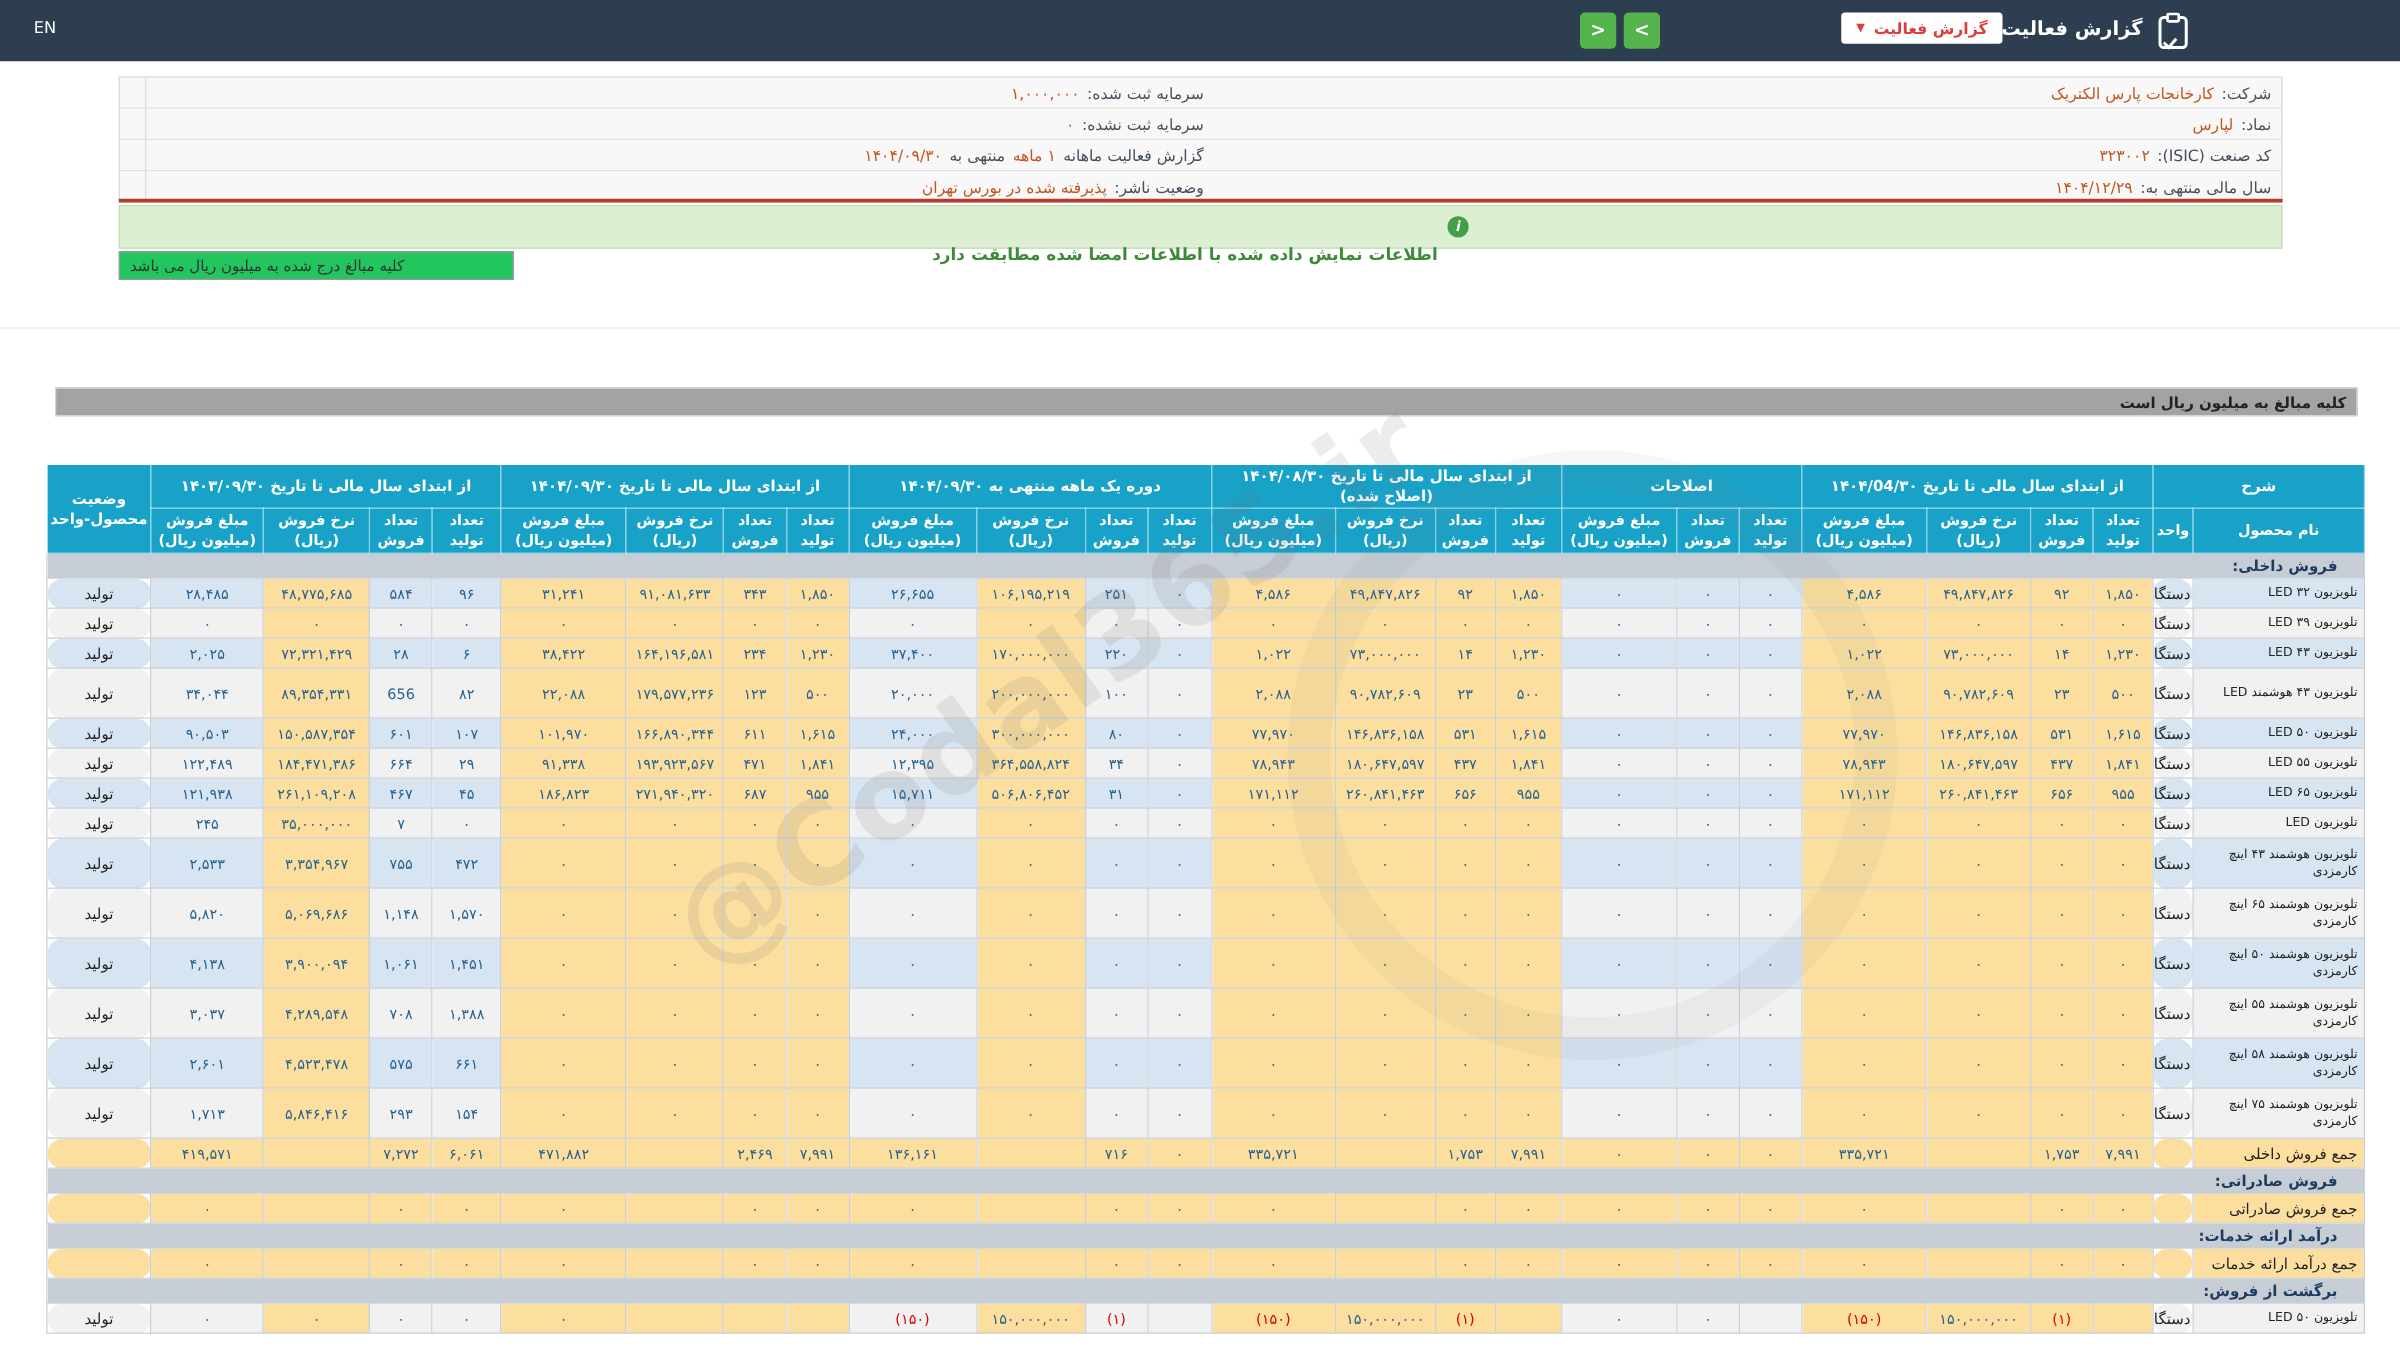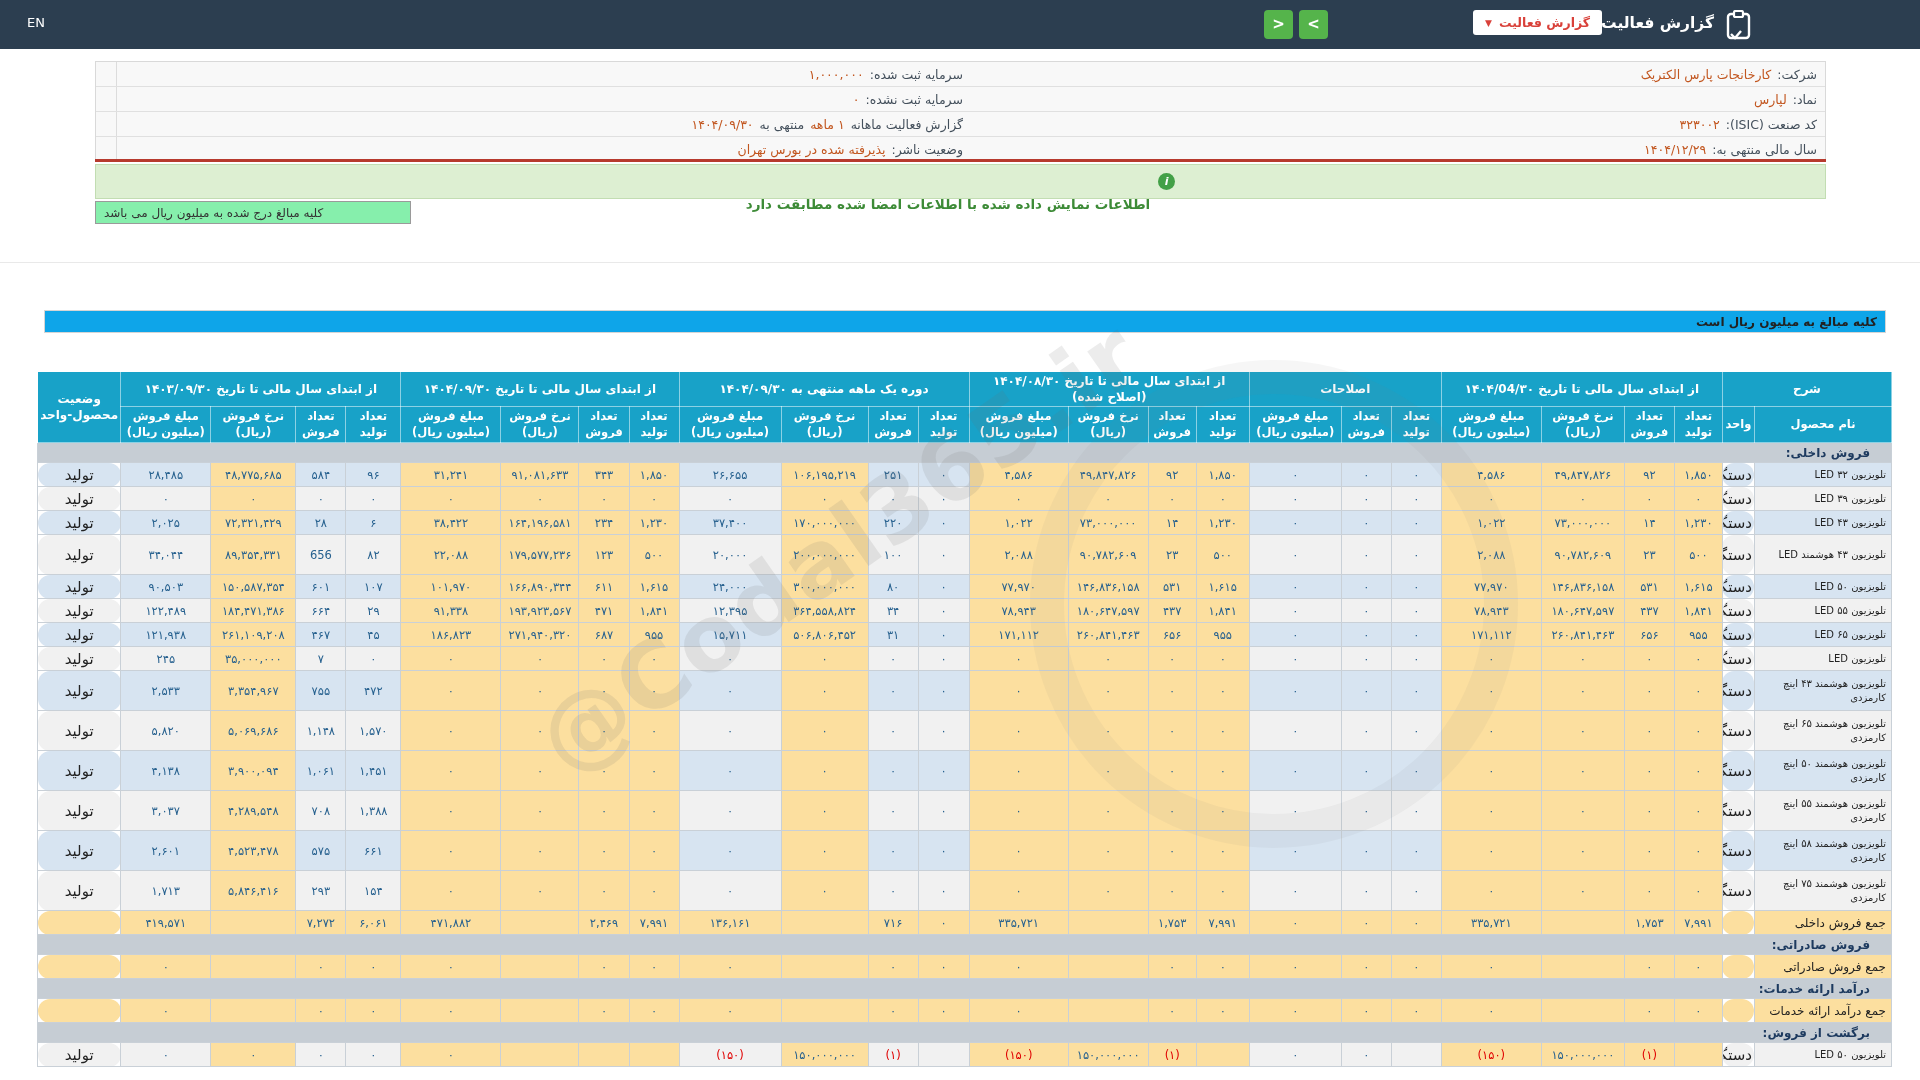--- a/index.html
+++ b/index.html
@@ -32,48 +32,48 @@
 
   
   .notice{position:absolute;left:95px;top:164px;width:1729px;height:33px;background:#ddefd2;
           border:1px solid #c2ddb2;display:flex;align-items:center;justify-content:center;gap:8px;}
   .notice .txt{color:#3d8b37;font-size:13.5px;font-weight:bold;margin-top:45px;}
   .info-ico{width:17px;height:17px;border-radius:50%;background:#43a047;color:#fff;font-size:11px;
             font-weight:bold;display:flex;align-items:center;justify-content:center;font-style:italic;}
 
   
   .notebox{position:absolute;left:95px;top:201px;width:298px;height:21px;border:1px solid #9a9a9a;
-           background:#86efac;display:flex;align-items:center;justify-content:flex-end;
+           background:#22c55e;display:flex;align-items:center;justify-content:flex-end;
            padding:0 8px;font-size:12px;color:#333;direction:rtl;}
   .thin-divider{position:absolute;left:0;top:262px;width:1920px;height:1px;background:#e9e9e9;}
 
   
   .bluebar{position:absolute;left:44px;top:288px;width:1842px;height:22px;background:#3377b8;
            color:#ffffff;font-size:12.5px;font-weight:bold;display:flex;align-items:center;
            padding-right:8px;box-sizing:border-box;direction:rtl;}
   .amounts{position:absolute;left:44px;top:310px;width:1842px;height:23px;border:1px solid #d5d5d5;
-           box-sizing:border-box;background:#0ea5e9;color:#222;font-size:12px;font-weight:bold;
+           box-sizing:border-box;background:#a3a3a3;color:#222;font-size:12px;font-weight:bold;
            display:flex;align-items:center;padding-right:8px;direction:rtl;}
 
   
   table.prod{position:absolute;left:37px;top:371px;width:1855px;border-collapse:collapse;
              direction:rtl;table-layout:fixed;background:#fff;}
   table.prod th{background:#18a2c8;color:#ffffff;font-size:11.5px;font-weight:bold;
                 border:1px solid rgba(255,255,255,0.5);padding:1px 2px;line-height:1.35;}
   table.prod tr.h1 th{height:26px;font-size:12px;}
   table.prod tr.h2 th{height:33px;}
   table.prod td{border:1px solid #c9d0d7;font-size:11.5px;color:#27618f;text-align:center;
                 padding:0 2px;overflow:hidden;white-space:nowrap;}
   table.prod tr.r td{height:23px;}
   table.prod tr.tall td{height:39px;}
   table.prod tr.sec td{height:19px;background:#c6cdd4;color:#1d3a5f;font-weight:bold;
                        text-align:right;padding-right:21px;font-size:12px;}
   table.prod td.name{text-align:right;padding-right:5px;color:#222;font-size:10px;
                      white-space:normal;line-height:1.35;}
-  table.prod td.unit,table.prod td.status{color:#222;font-size:15px;border-radius:12px;}
+  table.prod td.unit,table.prod td.status{color:#222;font-size:12px;border-radius:12px;}
   table.prod tr.white td{background:#f1f1f1;}
   table.prod tr.alt td{background:#d7e4f1;}
   table.prod td.tan{background:#fcdf9f !important;}
   table.prod tr.total td{background:#fcdf9f;height:23px;}
   table.prod tr.total td.name{font-size:12px;}
   table.prod .neg{color:#e00000;}
 
   
   .wm-text{position:absolute;left:480px;top:480px;width:760px;transform:rotate(-35deg);
            font-size:92px;font-weight:bold;color:rgba(110,110,110,0.13);pointer-events:none;

